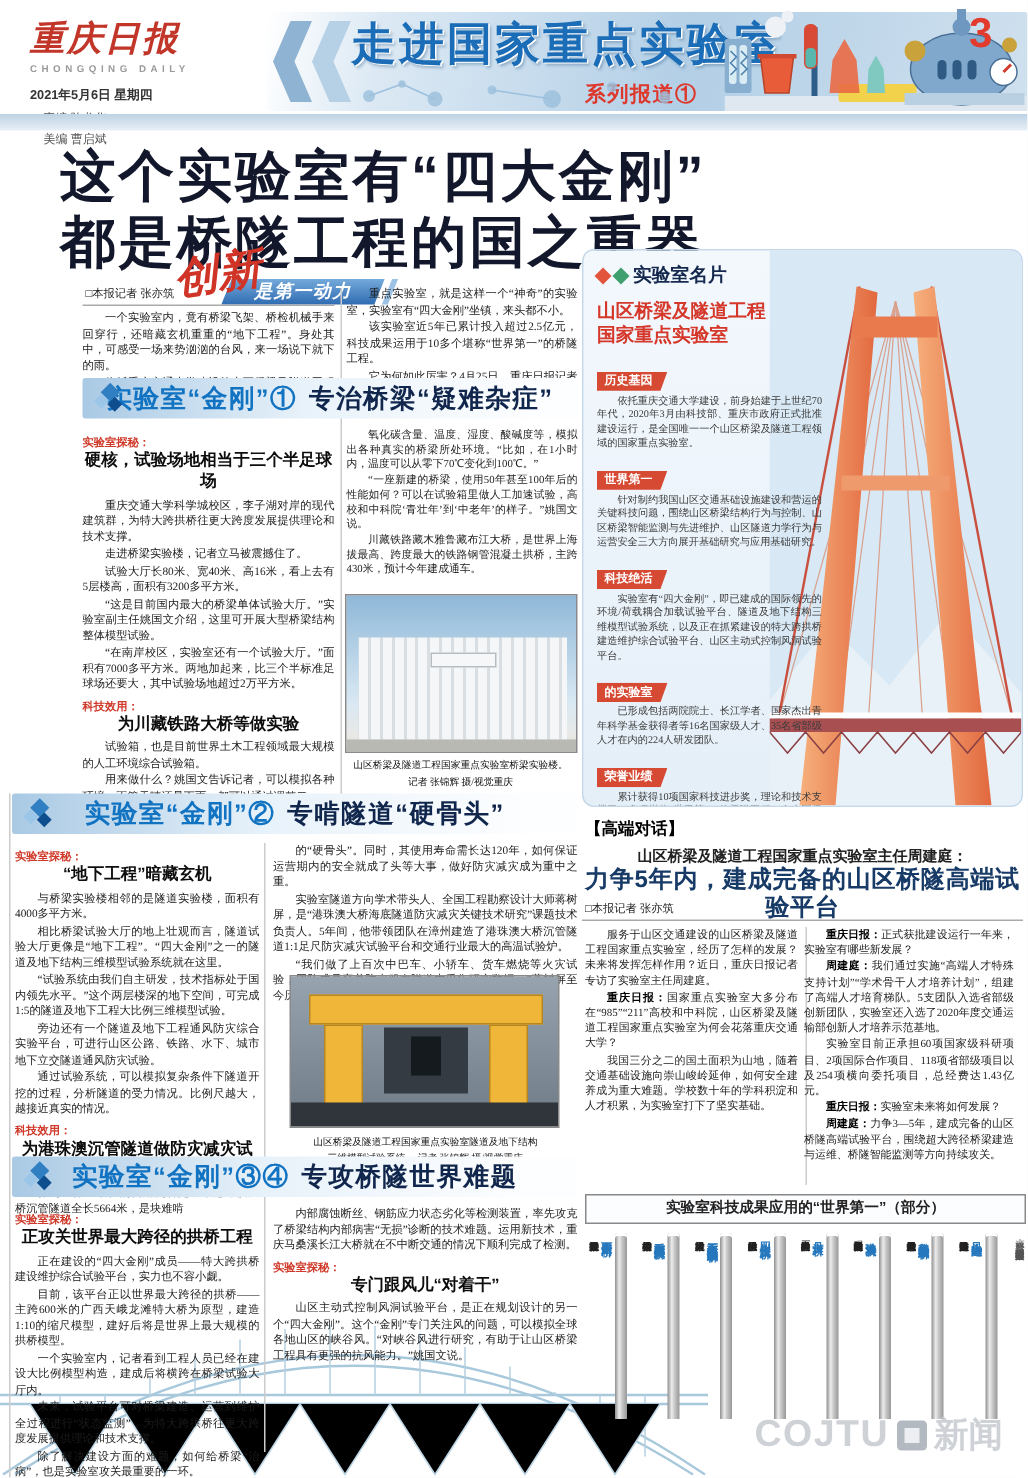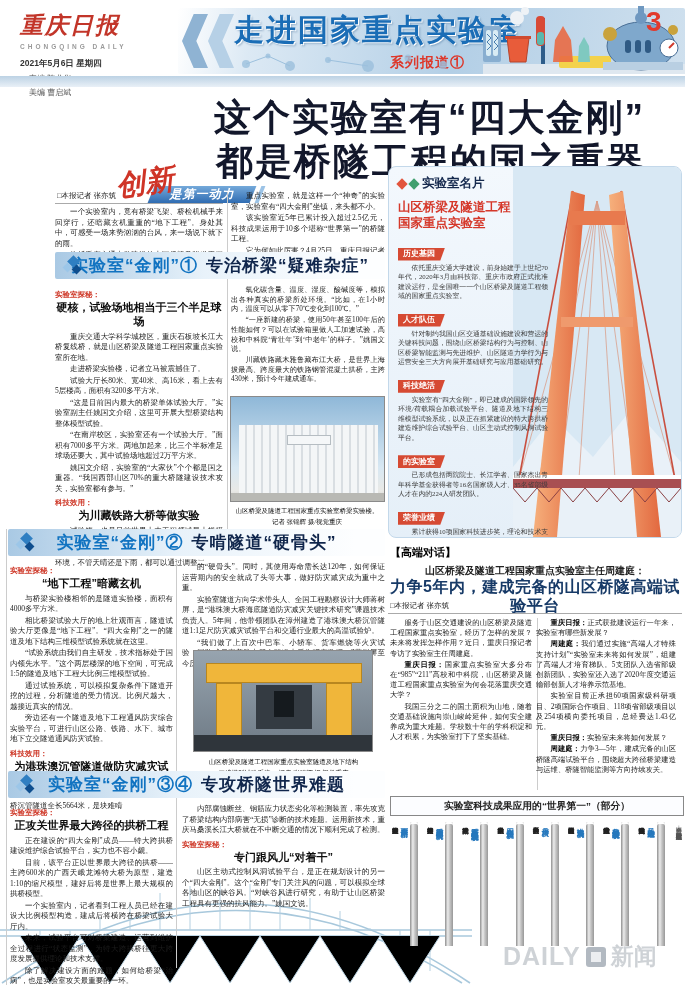--- a/index.html
+++ b/index.html
@@ -15,21 +15,21 @@
 .mh-date{font:bold 8.5px "Liberation Sans",sans-serif;color:#333;margin-top:8px}
 .mh-ed{font:8px "Liberation Sans",sans-serif;color:#555;margin-top:3px;padding-left:9px}
 
 .banner{left:178px;top:8px;width:507px;height:66px;background:linear-gradient(100deg,#ffffff 0%,#dce9f4 15%,#b3cfe6 55%,#cfe0ee 100%);border-radius:2px}
 .chev{position:absolute;top:6px;width:26px;height:54px;clip-path:polygon(100% 0,55% 50%,100% 100%,45% 100%,0 50%,45% 0)}
 .banner-title{position:absolute;left:56px;top:7px;font:900 30px/1 "Liberation Sans",sans-serif;color:#1a6db6;letter-spacing:2px;text-shadow:1px 1px 0 #ffffff,2px 2px 2px rgba(20,70,120,.3)}
 .banner-series{position:absolute;left:212px;top:46px;font:bold 14px "Liberation Sans",sans-serif;color:#dd382b;letter-spacing:1px}
 .pageno{left:646px;top:6px;font:bold 28px "Liberation Sans",sans-serif;color:#e23a2c}
 .band{left:0;top:76px;width:685px;height:11px;background:linear-gradient(180deg,#bcd2e4,#e9f0f7)}
 
-.headline{left:40px;top:96px;width:605px;text-align:right;font:900 37px/1.18 "Liberation Sans",sans-serif;color:#12172b;letter-spacing:2px}
+.headline{left:40px;top:96px;width:605px;text-align:left;font:900 37px/1.18 "Liberation Sans",sans-serif;color:#12172b;letter-spacing:2px}
 .slogan-script{left:116px;top:163px;font:italic 900 29px "DejaVu Serif",serif;color:#cf3427;transform:rotate(-8deg)}
 .ribbon{left:151px;top:186px;width:102px;height:17px;background:linear-gradient(180deg,#74a9da,#2f6cb2);transform:skewX(-22deg)}
 .ribbon span{display:block;transform:skewX(22deg);font:italic bold 12px/17px "Liberation Sans",sans-serif;color:#fff;text-align:center;letter-spacing:1px}
 .ribbon::after{content:"";position:absolute;right:-9px;top:0;width:4px;height:17px;background:#9cc3e6}
 
 .p{font:7.5px/1.4 "Liberation Serif",serif;text-align:justify;text-indent:2em;color:#1c1c1c;margin:0 0 1px}
 .p2{font:7.2px/1.35 "Liberation Serif",serif;text-align:justify;text-indent:2em;color:#1c1c1c;margin:0 0 1px}
 .byl{font:7.5px "Liberation Sans",sans-serif;color:#222}
 .lbl{font:bold 7.5px "Liberation Sans",sans-serif;color:#cf3a2a;margin:4px 0 1px}
 .sh{font:900 11px/1.25 "Liberation Sans",sans-serif;color:#0d0d0d;text-align:center;margin:1px 0 3px}
@@ -190,26 +190,25 @@
         <rect x="7" y="2" width="9" height="9" transform="rotate(45 11.5 6.5)" fill="#2f7fc2"></rect>
         <rect x="2" y="9" width="7" height="7" transform="rotate(45 5.5 12.5)" fill="#9cc6e8"></rect>
         <rect x="11" y="11" width="7" height="7" transform="rotate(45 14.5 14.5)" fill="#0e4e8e"></rect>
       </svg>
   <span class="pre">实验室“金刚”①</span>
   <span class="ti">专治桥梁“疑难杂症”</span>
 </div>
 <div class="abs" style="left:55px;top:286px;width:168px">
   <div class="lbl">实验室探秘：</div>
   <div class="sh">硬核，试验场地相当于三个半足球场</div>
-  <p class="p">重庆交通大学科学城校区，重庆石板坡长江大桥复线桥，就是山区桥梁及隧道工程国家重点实验室所在地。</p>
+  <p class="p">重庆交通大学科学城校区，李子湖对岸的现代建筑群，为特大跨拱桥往更大跨度发展提供理论和技术支撑。</p>
   <p class="p">走进桥梁实验楼，记者立马被震撼住了。</p>
   <p class="p">试验大厅长80米、宽40米、高16米，看上去有5层楼高，面积有3200多平方米。</p>
   <p class="p">“这是目前国内最大的桥梁单体试验大厅。”实验室副主任姚国文介绍，这里可开展大型桥梁结构整体模型试验。</p>
   <p class="p">“在南岸校区，实验室还有一个试验大厅。”面积有7000多平方米。两地加起来，比三个半标准足球场还要大，其中试验场地超过2万平方米。</p>
-  <p class="p">姚国文介绍，实验室的“大家伙”个个都是国之重器。“我国西部山区70%的重大桥隧建设技术攻关，实验室都有参与。”</p>
   <div class="lbl">科技效用：</div>
   <div class="sh">为川藏铁路大桥等做实验</div>
   <p class="p">试验箱，也是目前世界土木工程领域最大规模的人工环境综合试验箱。</p>
   <p class="p">用来做什么？姚国文告诉记者，可以模拟各种环境，不管天晴还是下雨，都可以通过调整二</p>
 </div>
 <div class="abs" style="left:231px;top:286px;width:154px">
   <p class="p2">氧化碳含量、温度、湿度、酸碱度等，模拟出各种真实的桥梁所处环境。“比如，在1小时内，温度可以从零下70℃变化到100℃。”</p>
   <p class="p2">“一座新建的桥梁，使用50年甚至100年后的性能如何？可以在试验箱里做人工加速试验，高校和中科院‘青壮年’到‘中老年’的样子。”姚国文说。</p>
   <p class="p2">川藏铁路藏木雅鲁藏布江大桥，是世界上海拔最高、跨度最大的铁路钢管混凝土拱桥，主跨430米，预计今年建成通车。</p>
 </div>
@@ -259,21 +258,21 @@
       <span class="dia" style="background:#e2543c"></span>
       <span class="dia" style="background:#3f9f6e"></span>
       <span>实验室名片</span>
     </div>
     <div class="card-name">
       <div>山区桥梁及隧道工程</div>
       <div>国家重点实验室</div>
     </div>
     <div class="tag">历史基因</div>
     <p class="cp">依托重庆交通大学建设，前身始建于上世纪70年代，2020年3月由科技部、重庆市政府正式批准建设运行，是全国唯一一个山区桥梁及隧道工程领域的国家重点实验室。</p>
-    <div class="tag">人才队伍</div>
+    <div class="tag">世界第一</div>
     <p class="cp">针对制约我国山区交通基础设施建设和营运的关键科技问题，围绕山区桥梁结构行为与控制、山区桥梁智能监测与先进维护、山区隧道力学行为与运营安全三大方向展开基础研究与应用基础研究。</p>
     <div class="tag">科技绝活</div>
     <p class="cp">实验室有“四大金刚”，即已建成的国际领先的环境/荷载耦合加载试验平台、隧道及地下结构三维模型试验系统，以及正在抓紧建设的特大跨拱桥建造维护综合试验平台、山区主动式控制风洞试验平台。</p>
     <div class="tag">的实验室</div>
     <p class="cp">已形成包括两院院士、长江学者、国家杰出青年科学基金获得者等16名国家级人才、35名省部级人才在内的224人研发团队。</p>
     <div class="tag">荣誉业绩</div>
     <p class="cp">累计获得10项国家科技进步奖，理论和技术支撑了10多项堪称“世界第一”的桥隧工程，在山区桥梁及隧道工程领域研究水平总体领先国际先进水平，其中特大跨拱桥建造与维护技术处于国际领先水平。</p>
     
   </div>
 </div>
@@ -286,22 +285,22 @@
       </svg>
   <span class="pre">实验室“金刚”②</span>
   <span class="ti">专啃隧道“硬骨头”</span>
 </div>
 <div class="abs" style="left:10px;top:562px;width:163px">
   <div class="lbl">实验室探秘：</div>
   <div class="sh">“地下工程”暗藏玄机</div>
   <p class="p">与桥梁实验楼相邻的是隧道实验楼，面积有4000多平方米。</p>
   <p class="p">相比桥梁试验大厅的地上壮观而言，隧道试验大厅更像是“地下工程”。“四大金刚”之一的隧道及地下结构三维模型试验系统就在这里。</p>
   <p class="p">“试验系统由我们自主研发，技术指标处于国内领先水平。”这个两层楼深的地下空间，可完成1:5的隧道及地下工程大比例三维模型试验。</p>
+  <p class="p">旁边还有一个隧道及地下工程通风防灾综合实验平台，可进行山区公路、铁路、水下、城市地下立交隧道通风防灾试验。</p>
   <p class="p">通过试验系统，可以模拟复杂条件下隧道开挖的过程，分析隧道的受力情况。比例尺越大，越接近真实的情况。</p>
-  <p class="p">旁边还有一个隧道及地下工程通风防灾综合实验平台，可进行山区公路、铁路、水下、城市地下立交隧道通风防灾试验。</p>
   <div class="lbl">科技效用：</div>
   <div class="sh">为港珠澳沉管隧道做防灾减灾试验</div>
   <p class="p">作为世界上最长的公路沉管隧道，港珠澳大桥沉管隧道全长5664米，是块难啃</p>
 </div>
 <div class="vr" style="left:176px;top:562px;height:406px"></div>
 <div class="abs" style="left:182px;top:562px;width:203px">
   <p class="p">的“硬骨头”。同时，其使用寿命需长达120年，如何保证运营期内的安全就成了头等大事，做好防灾减灾成为重中之重。</p>
   <p class="p">实验室隧道方向学术带头人、全国工程勘察设计大师蒋树屏，是“港珠澳大桥海底隧道防灾减灾关键技术研究”课题技术负责人。5年间，他带领团队在漳州建造了港珠澳大桥沉管隧道1:1足尺防灾减灾试验平台和交通行业最大的高温试验炉。</p>
   <p class="p">“我们做了上百次中巴车、小轿车、货车燃烧等火灾试验，团队成员穿着防火服在隧道内采集研究数据。”蒋树屏至今历历在目。</p>
 </div>
@@ -324,21 +323,21 @@
 <div class="abs byl" style="left:390px;top:601px">□本报记者 张亦筑</div>
 <div class="hr" style="left:388px;top:613px;width:294px"></div>
 <div class="abs qa" style="left:390px;top:618px;width:142px">
   <p><b></b><span>服务于山区交通建设的山区桥梁及隧道工程国家重点实验室，经历了怎样的发展？未来将发挥怎样作用？近日，重庆日报记者专访了实验室主任周建庭。</span></p>
   <p><b>重庆日报：</b><span>国家重点实验室大多分布在“985”“211”高校和中科院，山区桥梁及隧道工程国家重点实验室为何会花落重庆交通大学？</span></p>
   <p><b></b><span>我国三分之二的国土面积为山地，随着交通基础设施向崇山峻岭延伸，如何安全建养成为重大难题。学校数十年的学科积淀和人才积累，为实验室打下了坚实基础。</span></p>
 </div>
 <div class="vr" style="left:537px;top:618px;height:172px"></div>
 <div class="abs qa" style="left:536px;top:618px;width:140px">
   <p><b>重庆日报：</b><span>正式获批建设运行一年来，实验室有哪些新发展？</span></p>
-  <p><b>周建庭：</b><span>我们通过实施“高端人才特殊支持计划”“实验室未来将如何发展”，组建了高端人才培育梯队。5支团队入选省部级创新团队，实验室还入选了2020年度交通运输部创新人才培养示范基地。</span></p>
+  <p><b>周建庭：</b><span>我们通过实施“高端人才特殊支持计划”“学术骨干人才培养计划”，组建了高端人才培育梯队。5支团队入选省部级创新团队，实验室还入选了2020年度交通运输部创新人才培养示范基地。</span></p>
   <p><b></b><span>实验室目前正承担60项国家级科研项目、2项国际合作项目、118项省部级项目以及254项横向委托项目，总经费达1.43亿元。</span></p>
   <p><b>重庆日报：</b><span>实验室未来将如何发展？</span></p>
   <p><b>周建庭：</b><span>力争3—5年，建成完备的山区桥隧高端试验平台，围绕超大跨径桥梁建造与运维、桥隧智能监测等方向持续攻关。</span></p>
 </div>
 
 <div class="sbar" style="left:8px;top:771px;width:377px">
   <svg class="ico" width="22" height="22" viewBox="0 0 22 22">
         <rect x="7" y="2" width="9" height="9" transform="rotate(45 11.5 6.5)" fill="#2f7fc2"></rect>
         <rect x="2" y="9" width="7" height="7" transform="rotate(45 5.5 12.5)" fill="#9cc6e8"></rect>
         <rect x="11" y="11" width="7" height="7" transform="rotate(45 14.5 14.5)" fill="#0e4e8e"></rect>
@@ -420,19 +419,19 @@
             <span class="wf-name">风火山隧道</span>
             <span class="wf-desc">世界海拔最高的铁路隧道</span>
           </div>
           <div class="pillar"></div>
         </div>
     <div class="wf-source">资料来源：山区桥梁及隧道工程国家重点实验室</div>
   </div>
 </div>
 
 <div class="abs wm">
-  <span class="wm-t1">DAILY</span>
+  <span class="wm-t1">COJTU</span>
   <span class="wm-ico"></span>
   <span class="wm-t2">新闻</span>
 </div>
 
 <div class="vr" style="left:6px;top:529px;height:456px"></div>
 </div>
 
 </body></html>

